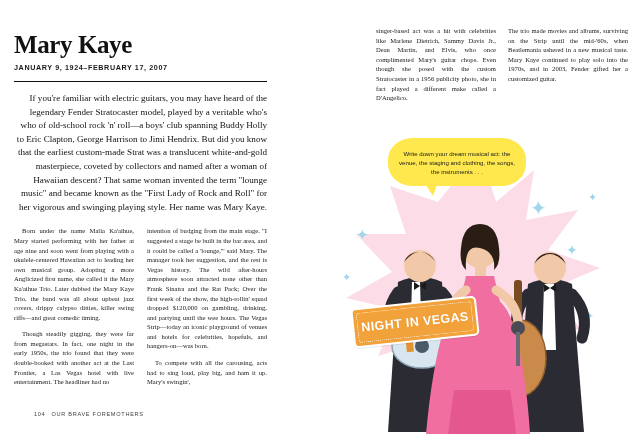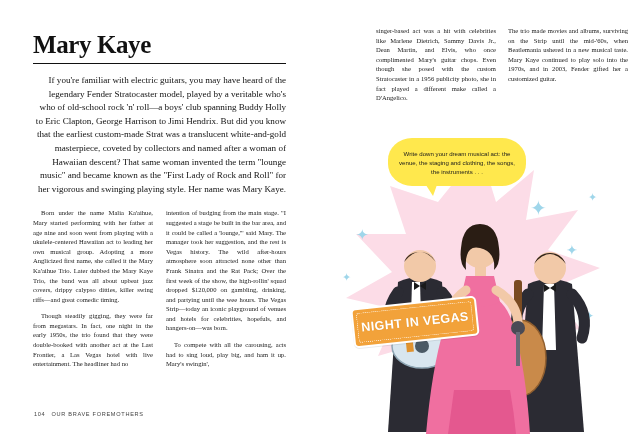--- a/index.html
+++ b/index.html
@@ -18,21 +18,21 @@
     position: absolute;
     inset: 0;
     display: flex;
   }
   .left-page {
     position: relative;
     width: 320px;
     height: 435px;
     background: #ffffff;
     box-sizing: border-box;
-    padding: 26px 26px 0 33px;
+    padding: 26px 26px 0 14px;
   }
   .right-page {
     position: relative;
     width: 320px;
     height: 435px;
     background: #ffffff;
     box-sizing: border-box;
     padding: 26px 26px 0 12px;
     overflow: hidden;
   }
@@ -247,20 +247,21 @@
   }
 </style>
 </head>
 <body>
 
 <div class="page">
 
   <div class="left-page">
 
     <h1 class="title">Mary Kaye</h1>
+    <div class="dates">JANUARY 9, 1924–FEBRUARY 17, 2007</div>
     <hr class="rule">
 
     <div class="intro">If you're familiar with electric guitars, you may have heard of the legendary Fender Stratocaster model, played by a veritable who's who of old-school rock 'n' roll—a boys' club spanning Buddy Holly to Eric Clapton, George Harrison to Jimi Hendrix. But did you know that the earliest custom-made Strat was a translucent white-and-gold masterpiece, coveted by collectors and named after a woman of Hawaiian descent? That same woman invented the term "lounge music" and became known as the "First Lady of Rock and Roll" for her vigorous and swinging playing style. Her name was Mary Kaye.</div>
 
     <div class="cols">
       <div class="col">
         <p class="indent">Born under the name Malia Ka'aihue, Mary started performing with her father at age nine and soon went from playing with a ukulele-centered Hawaiian act to leading her own musical group. Adopting a more Anglicized first name, she called it the Mary Ka'aihue Trio. Later dubbed the Mary Kaye Trio, the band was all about upbeat jazz covers, drippy calypso ditties, killer swing riffs—and great comedic timing.</p>
         <p class="indent">Though steadily gigging, they were far from megastars. In fact, one night in the early 1950s, the trio found that they were double-booked with another act at the Last Frontier, a Las Vegas hotel with live entertainment. The headliner had no</p>
       </div>
       <div class="col">

